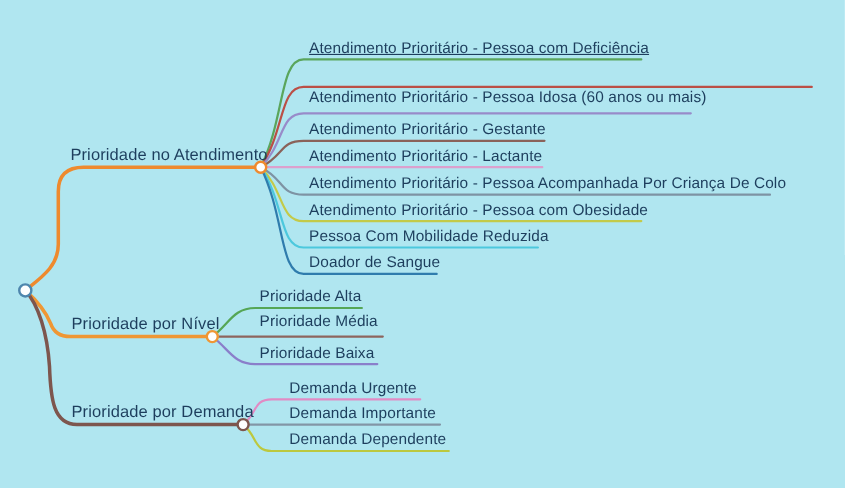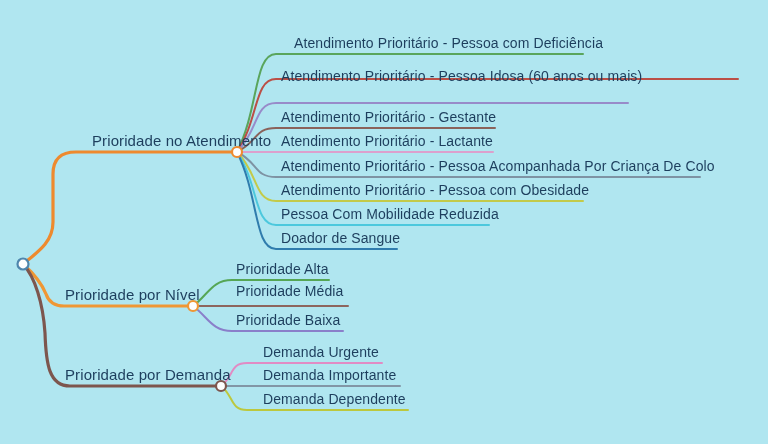--- a/index.html
+++ b/index.html
@@ -54,26 +54,26 @@
     <path class="leaf" d="M221,386 C234,376 230,363 247,363 L382,363" style="stroke: rgb(225, 139, 196);"></path>
     <path class="leaf" d="M221,386 L400,386" style="stroke: rgb(130, 150, 166);"></path>
     <path class="leaf" d="M221,386 C234,396 230,410 247,410 L408,410" style="stroke: rgb(188, 200, 62);"></path>
 
     <circle cx="23" cy="264" r="5.5" style="stroke: rgb(78, 134, 173);"></circle>
     <circle cx="237" cy="152" r="5" style="stroke: rgb(238, 138, 46);"></circle>
     <circle cx="193" cy="306" r="5" style="stroke: rgb(239, 151, 52);"></circle>
     <circle cx="221" cy="386" r="5" style="stroke: rgb(125, 86, 78);"></circle>
   </svg>
 
-  <div class="lbl main" style="left:64px;top:131px;margin-left:28px;">Prioridade no Atendimento</div>
+  <div class="lbl main" style="left:64px;top:131px;">Prioridade no Atendimento</div>
   <div class="lbl main" style="left:65px;top:285px;">Prioridade por Nível</div>
   <div class="lbl main" style="left:65px;top:365px;">Prioridade por Demanda</div>
 
-  <div class="lbl" style="left:294px;top:34px;">Atendimento Prioritário - Pessoa com Deficiência</div>
-  <div class="lbl" style="left:281px;top:67px;text-align:right;">Atendimento Prioritário - Pessoa Idosa (60 anos ou mais)</div>
+  <div class="lbl" style="left:281px;top:34px;text-decoration:underline;">Atendimento Prioritário - Pessoa com Deficiência</div>
+  <div class="lbl" style="left:281px;top:79px;text-align:right;">Atendimento Prioritário - Pessoa Idosa (60 anos ou mais)</div>
   <div class="lbl" style="left:281px;top:108px;">Atendimento Prioritário - Gestante</div>
   <div class="lbl" style="left:281px;top:132px;">Atendimento Prioritário - Lactante</div>
   <div class="lbl" style="left:281px;top:157px;">Atendimento Prioritário - Pessoa Acompanhada Por Criança De Colo</div>
   <div class="lbl" style="left:281px;top:181px;">Atendimento Prioritário - Pessoa com Obesidade</div>
   <div class="lbl" style="left:281px;top:205px;">Pessoa Com Mobilidade Reduzida</div>
   <div class="lbl" style="left:281px;top:229px;">Doador de Sangue</div>
 
   <div class="lbl" style="left:236px;top:260px;">Prioridade Alta</div>
   <div class="lbl" style="left:236px;top:282px;">Prioridade Média</div>
   <div class="lbl" style="left:236px;top:311px;text-align:right;">Prioridade Baixa</div>

